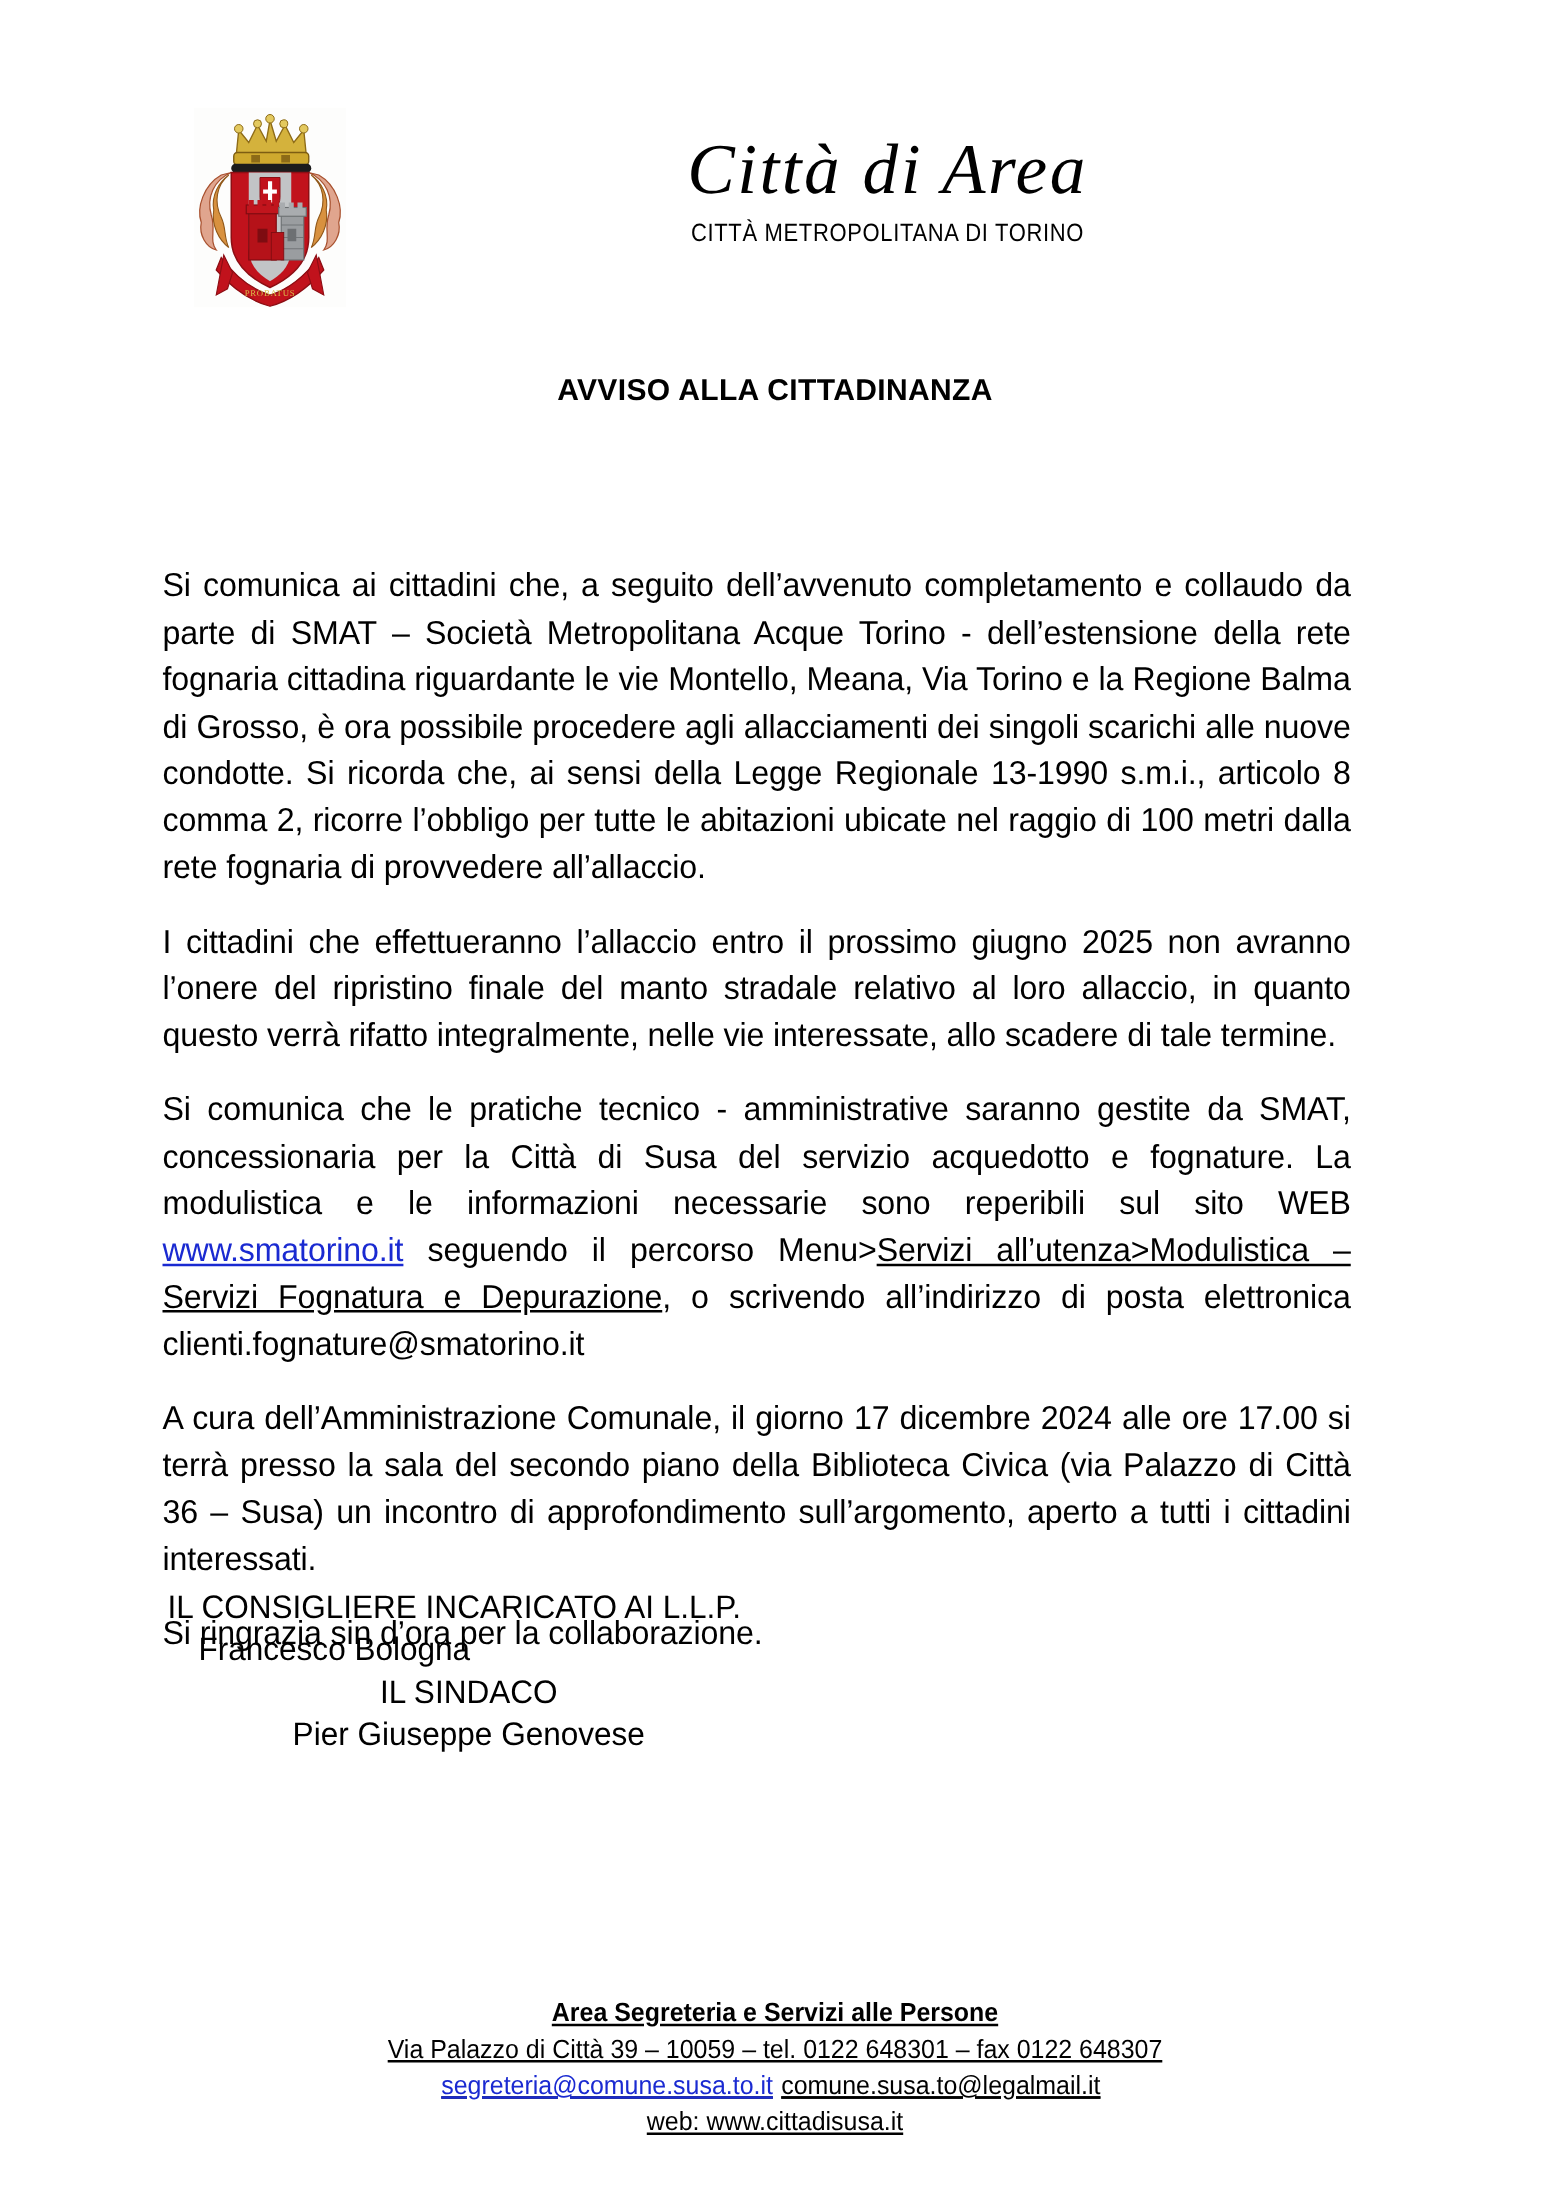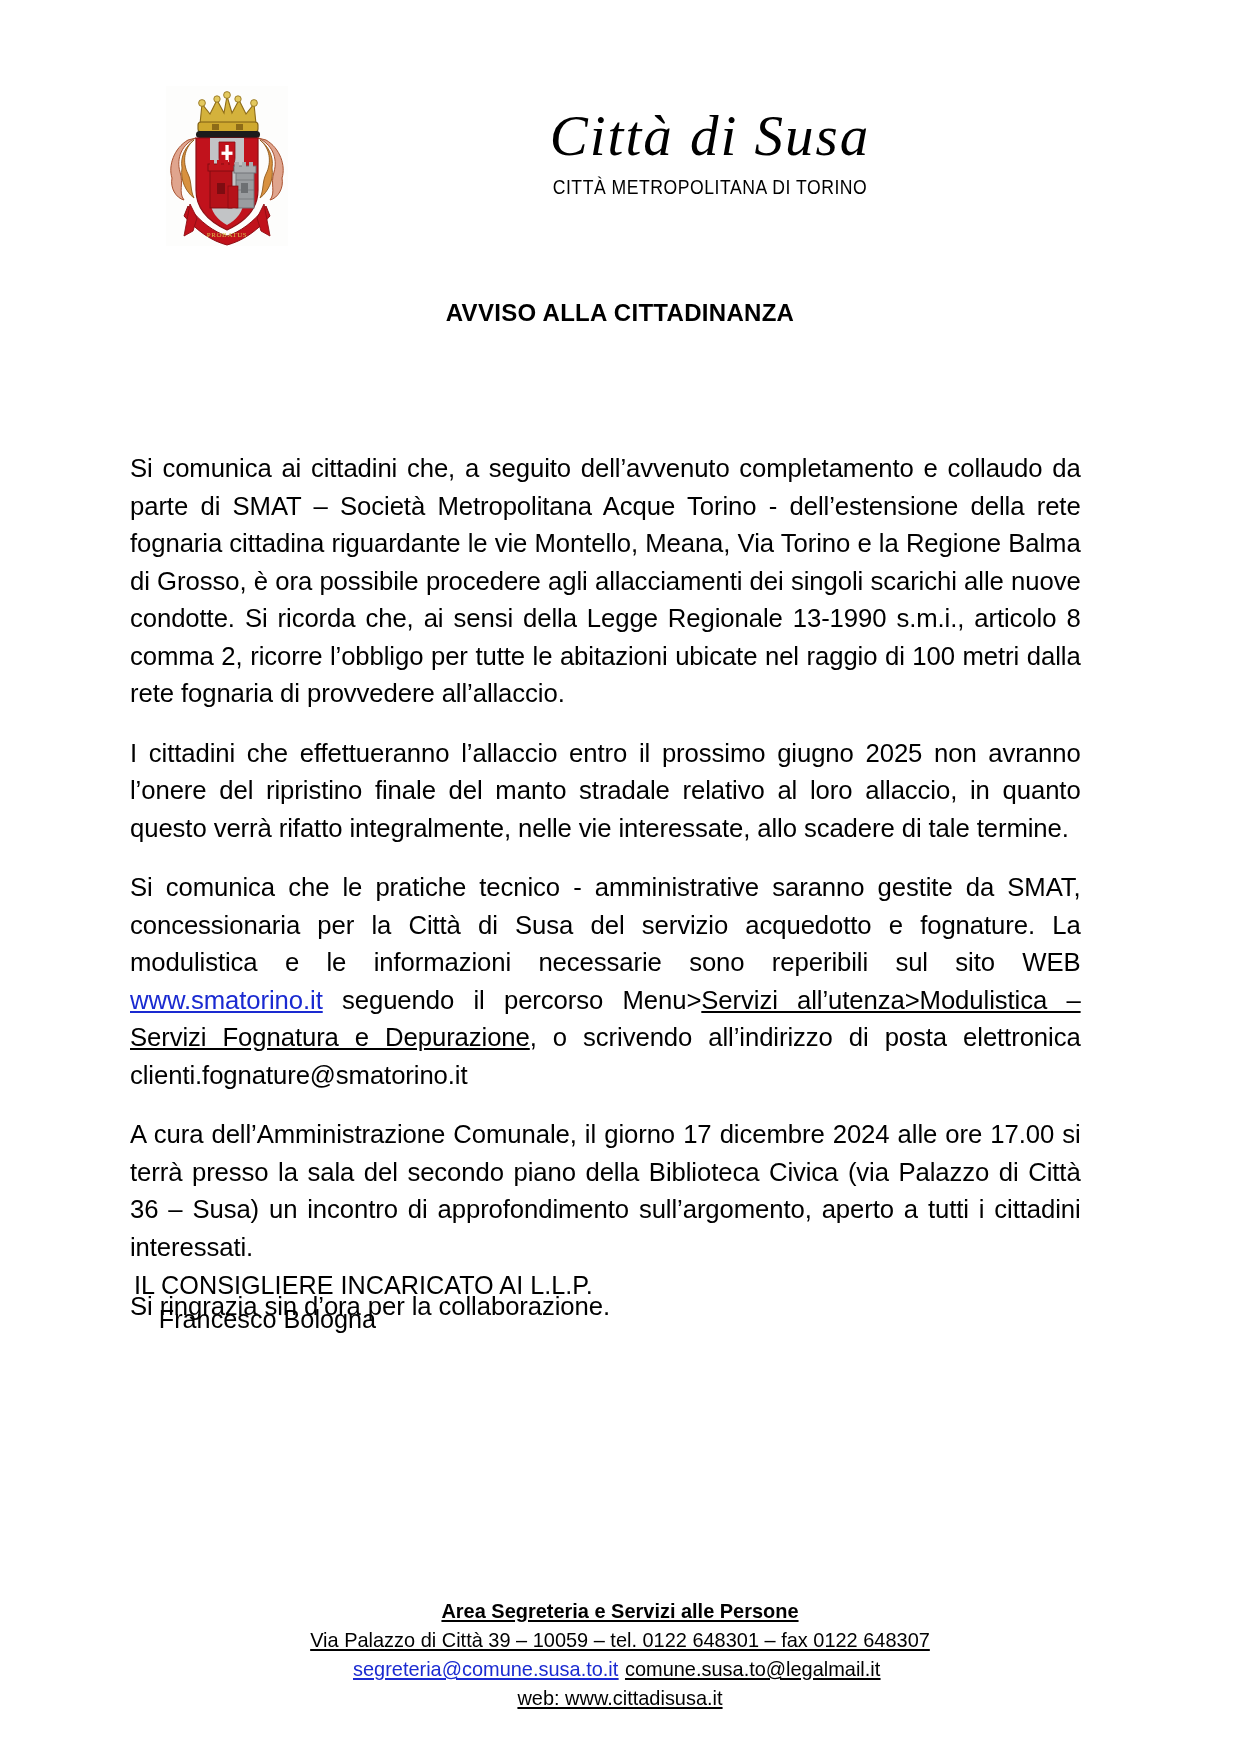--- a/index.html
+++ b/index.html
@@ -28,21 +28,21 @@
   
   .header {
     position: absolute;
     left: 130px;
     top: 82px;
     width: 980px;
     height: 170px;
   }
   .crest {
     position: absolute;
-    left: 36px;
+    left: 25px;
     top: 4px;
     width: 122px;
     height: 160px;
   }
   .crest svg { display: block; width: 122px; height: 160px; }
 
   .titleblock {
     position: absolute;
     left: 180px;
     top: 20px;
@@ -225,21 +225,21 @@
         <rect x="62" y="100" width="10" height="22" fill="#b51219" stroke="#7e0c11" stroke-width="0.7"></rect>
 
         <path d="M22 120 C34 136 48 146 61 150 C74 146 88 136 100 120 L104 130 C90 146 76 155 61 159 C46 155 32 146 18 130 Z" fill="#c1121c" stroke="#8d0e14" stroke-width="1"></path>
         <path d="M24 118 L18 150 L27 145 L31 132 Z" fill="#c1121c" stroke="#8d0e14" stroke-width="0.9"></path>
         <path d="M98 118 L104 150 L95 145 L91 132 Z" fill="#c1121c" stroke="#8d0e14" stroke-width="0.9"></path>
         <text x="61" y="151" font-family="Liberation Serif, serif" font-size="7" fill="#d9c04a" text-anchor="middle" letter-spacing="0.6">PROBATUS</text>
       </svg>
     </div>
 
     <div class="titleblock">
-      <div class="city-title">Città di Susa</div>
+      <div class="city-title">Città di Area</div>
       <div class="city-sub">CITTÀ METROPOLITANA DI TORINO</div>
     </div>
   </div>
 
   <div class="notice-heading">AVVISO ALLA CITTADINANZA</div>
 
   <div class="body-wrap">
 
     <p class="para">Si comunica ai cittadini che, a seguito dell’avvenuto completamento e collaudo da parte di SMAT – Società Metropolitana Acque Torino - dell’estensione della rete fognaria cittadina riguardante le vie Montello, Meana, Via Torino e la Regione Balma di Grosso, è ora possibile procedere agli allacciamenti dei singoli scarichi alle nuove condotte. Si ricorda che, ai sensi della Legge Regionale 13-1990 s.m.i., articolo 8 comma 2, ricorre l’obbligo per tutte le abitazioni ubicate nel raggio di 100 metri dalla rete fognaria di provvedere all’allaccio.</p>
 
@@ -249,20 +249,24 @@
 
     <p class="para">A cura dell’Amministrazione Comunale, il giorno 17 dicembre 2024 alle ore 17.00 si terrà presso la sala del secondo piano della Biblioteca Civica (via Palazzo di Città 36 – Susa) un incontro di approfondimento sull’argomento, aperto a tutti i cittadini interessati.</p>
 
     <p class="para">Si ringrazia sin d’ora per la collaborazione.</p>
   </div>
 
   <div class="signatures">
     <div class="sig-col left">
       <div class="sig-role">IL CONSIGLIERE INCARICATO AI L.L.P.</div>
       <div class="sig-name">Francesco Bologna</div>
+    </div>
+    <div class="sig-col">
+      <div class="sig-role">IL SINDACO</div>
+      <div class="sig-name">Pier Giuseppe Genovese</div>
     </div>
   </div>
 
   <div class="footer">
     <div class="footer-line bold">Area Segreteria e Servizi alle Persone</div>
     <div class="footer-line">Via Palazzo di Città 39 – 10059 – tel. 0122 648301 – fax 0122 648307</div>
     <div class="footer-line footer-mail-row"><a class="mail-blue" href="#">segreteria@comune.susa.to.it</a><span class="mail-black">comune.susa.to@legalmail.it</span></div>
     <div class="footer-line">web: www.cittadisusa.it</div>
   </div>
 

